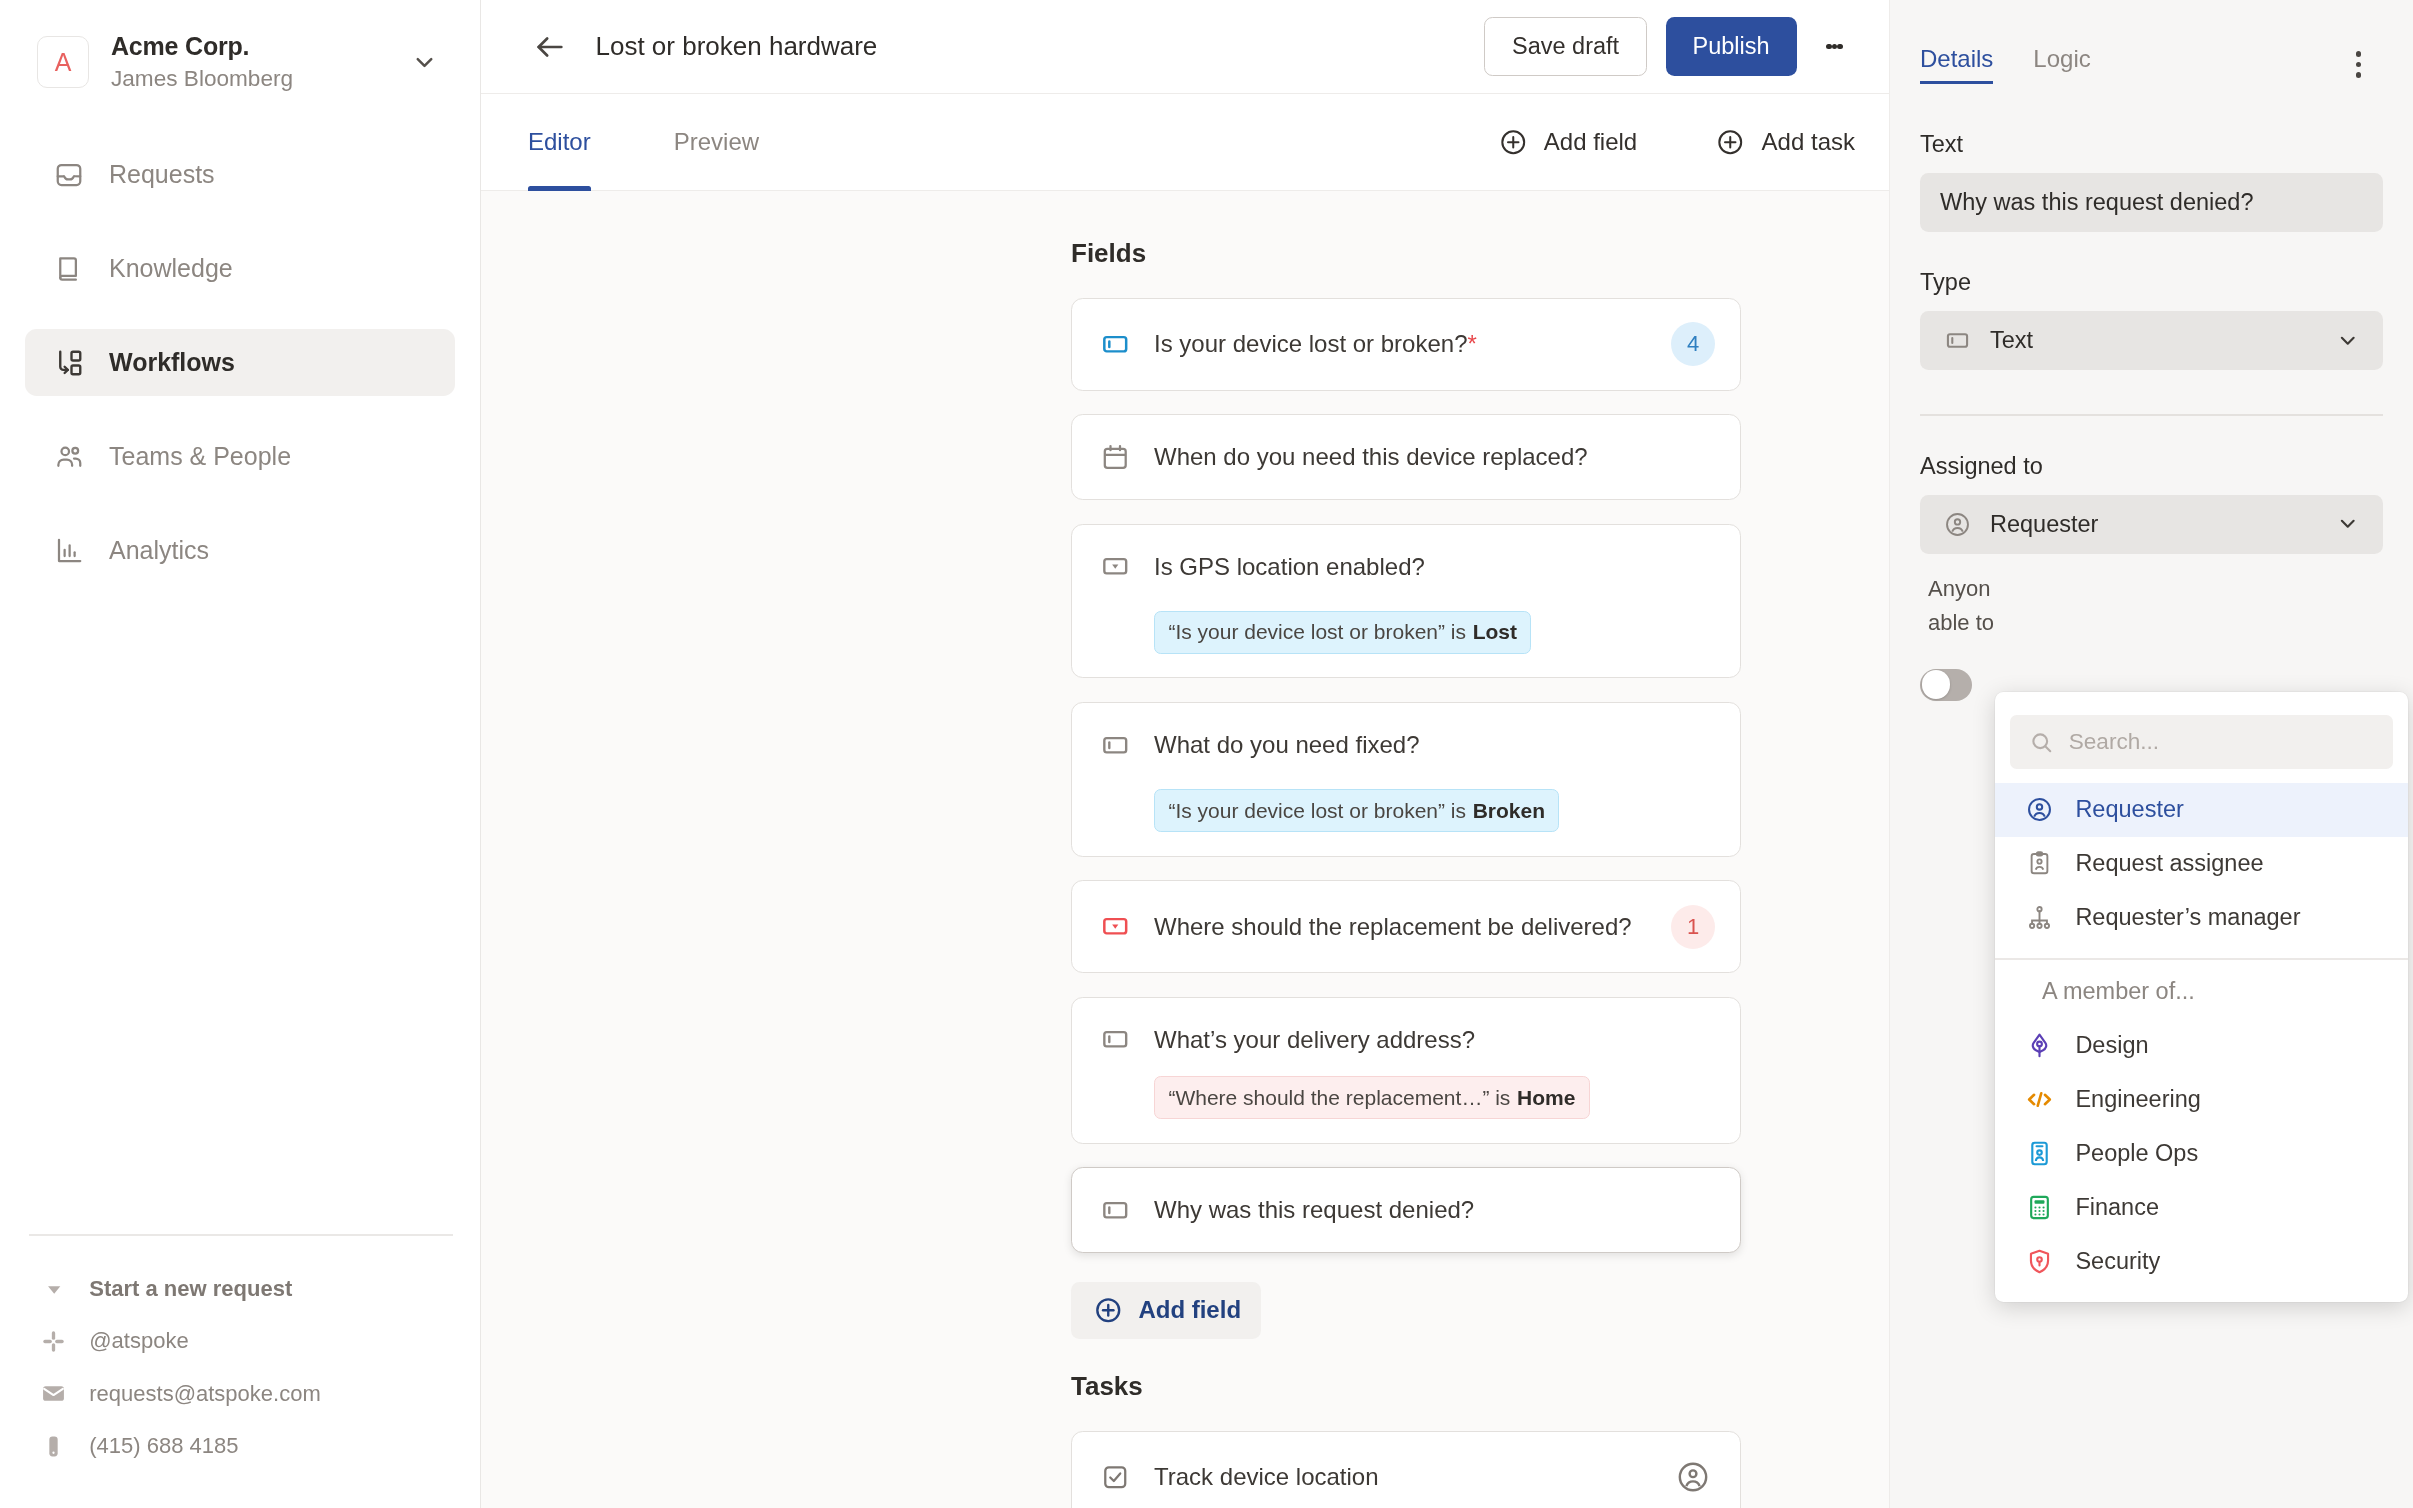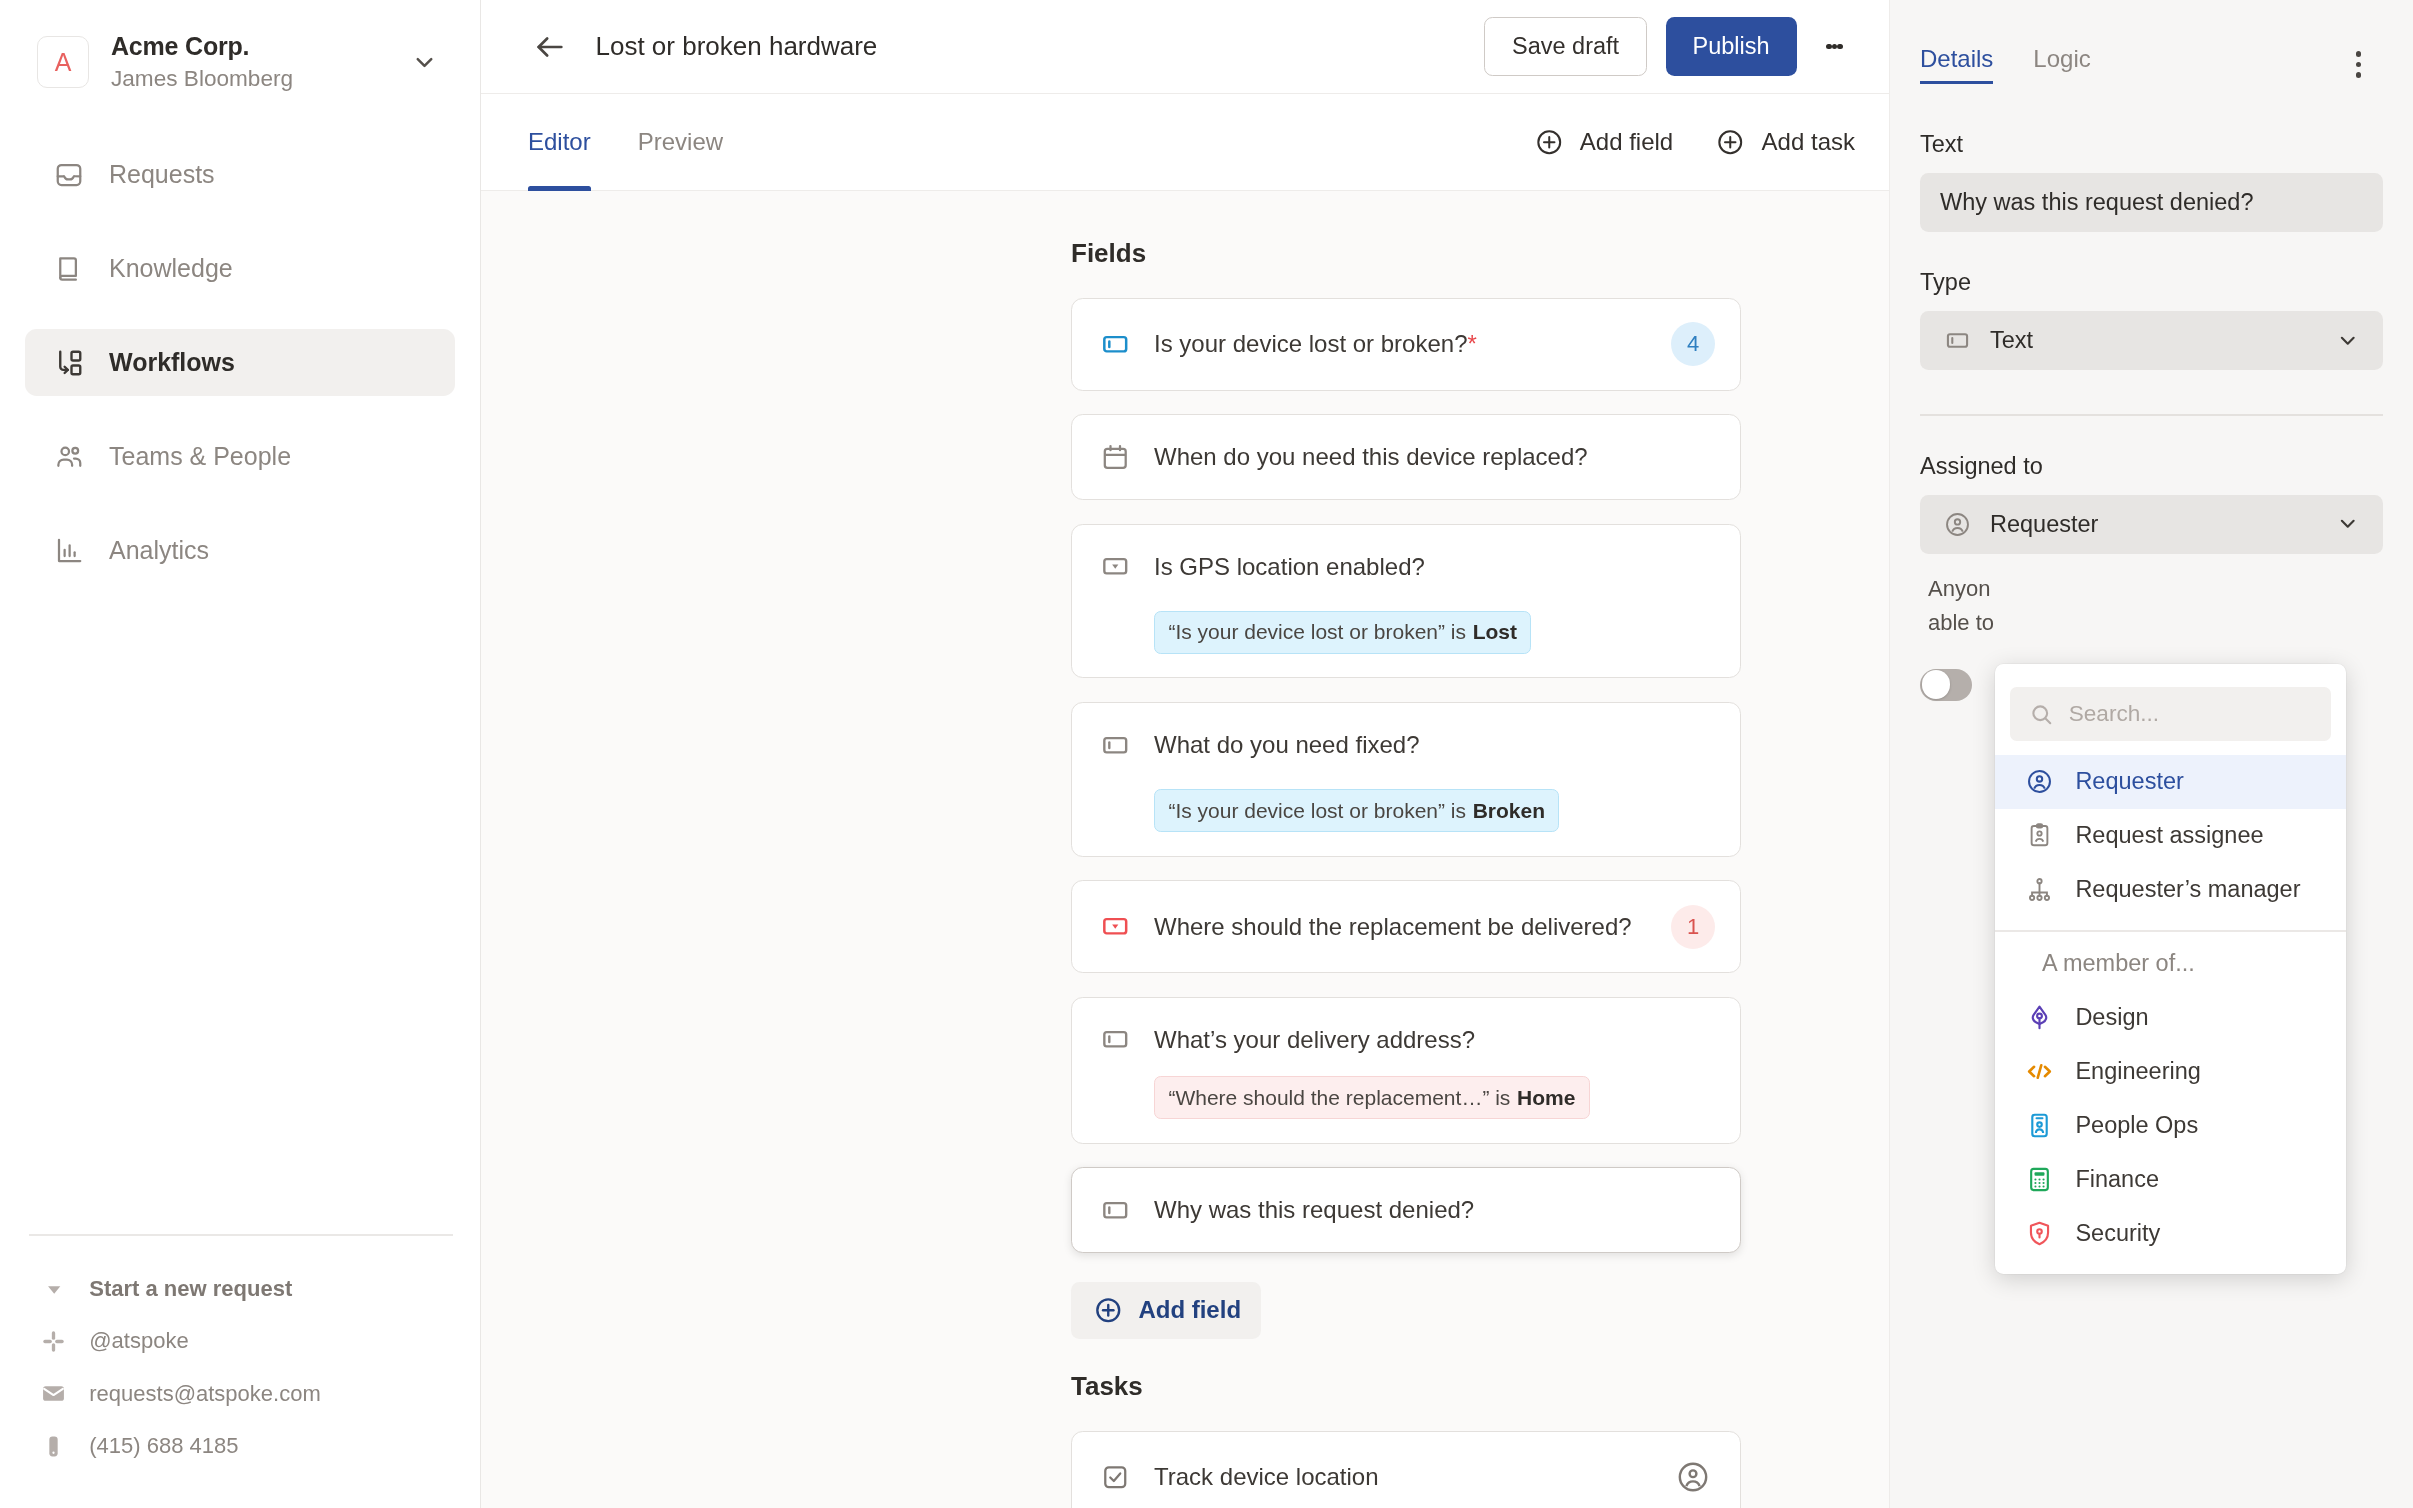--- a/index.html
+++ b/index.html
@@ -59,21 +59,21 @@
     height: 59px; border-radius: 8.4px; display: flex; align-items: center; justify-content: center;
     font-size: 23.5px; padding: 0 27px; cursor: pointer; white-space: nowrap;
   }
   .btn-ghost { border: 1.7px solid #cfcac6; background: #fff; color: #34302d; }
   .btn-primary { background: #2d4f9e; color: #fff; margin-left: 18.4px; font-weight: 400; }
   .kebab { width: 49px; height: 49px; margin-left: 13.4px; display:flex; align-items:center; justify-content:center; cursor:pointer; }
   .kebab i { display:block; width:5.9px; height:5.9px; border-radius:50%; background:#2f2c29; margin:2.1px 0; }
 
   .tabsbar {
     height: 97px; flex: 0 0 97px; display: flex; align-items: center;
-    padding: 0 34px 0 47px; border-bottom: 1.7px solid #eeecea; background: #fff;
+    padding: 0 34px 0 47px; border-bottom: 1.7px solid #eeecea; background: #fff; gap: 36px;
   }
   .tab { position: relative; height: 97px; display:flex; align-items:center; font-size: 24px; color:#8c8681; margin-right: 47px; cursor:pointer; }
   .tab.active { color: #2d4f9e; }
   .tab.active:after { content:""; position:absolute; left:0; right:0; bottom:0; height:4.2px; background:#2d4f9e; border-radius:2.5px 2.5px 0 0; }
   .spacer { flex: 1; }
   .tool-btn { display:flex; align-items:center; font-size: 24px; color:#34302d; margin-left: 40px; cursor:pointer; }
   .tool-btn .ti { width: 35px; height: 35px; margin-right: 13.4px; display:flex; align-items:center; justify-content:center; color:#34302d; }
 
   .canvas { flex: 1 1 auto; background: #fbfaf9; overflow: hidden; position: relative; }
   .canvas-inner { padding: 47px 0 0 0; }
@@ -132,21 +132,21 @@
   .fld-box .selico { width: 35px; height:35px; flex:0 0 35px; display:flex; align-items:center; justify-content:center; color:#8c8681; margin-right:15px; }
   .fld-box .selval { flex:1; }
   .fld-box .chev { width:30px; height:30px; display:flex; align-items:center; justify-content:center; color:#3d3935; }
   .rdivider { height:1.7px; background:#e4e1de; margin: 44px 0 0 0; }
   .helper { font-size: 22px; color:#55504b; line-height: 1.55; margin-top: 18.4px; max-width: 469px; margin-left: 8px; }
   .toggle { width: 52px; height: 32px; border-radius: 16px; background:#b5afab; position: relative; margin-top: 28.5px; cursor:pointer; }
   .toggle .knob { position:absolute; left:1.7px; top:1.7px; width:28.5px; height:28.5px; border-radius:50%; background:#fff; box-shadow:0 0.8px 2.5px rgba(0,0,0,.2); }
 
   
   .dd {
-    position: absolute; left: 1995px; top: 664px; width: 351px;
+    position: absolute; left: 1995px; top: 692px; width: 413px;
     background: #fff; border-radius: 8.4px; box-shadow: 0 5px 23.5px rgba(0,0,0,0.16), 0 0 0 0.8px rgba(0,0,0,0.04);
     z-index: 50; padding: 11.7px 0 13.4px 0;
   }
   .dd-search {
     margin: 11.7px 15px 13.4px 15px; height: 54px; background:#f2f0ee; border-radius: 6.7px;
     display: flex; align-items: center; padding: 0 15px;
   }
   .dd-search .si { width:32px;height:32px;flex:0 0 32px; display:flex;align-items:center;justify-content:center;color:#b5aeaa; }
   .dd-search input {
     border:none; background:transparent; outline:none; font-size: 22.6px; color:#3d3935;

